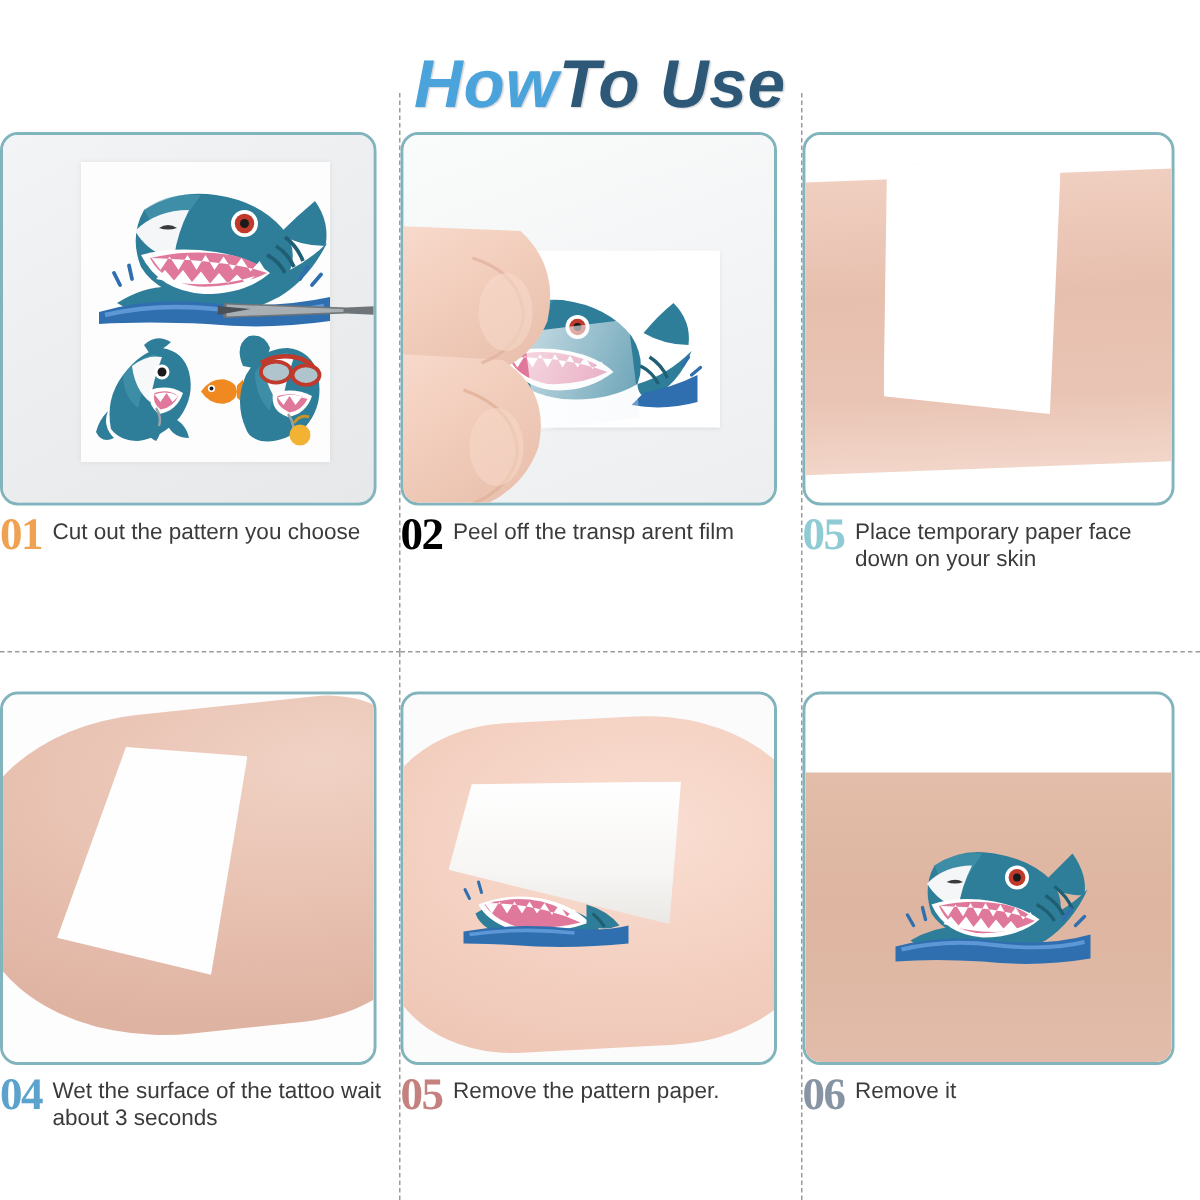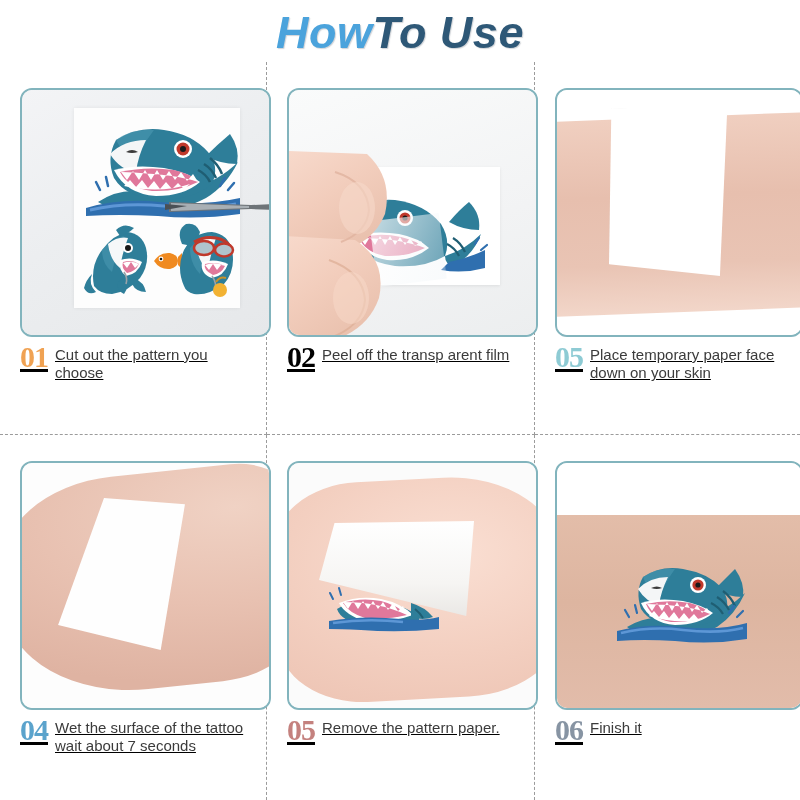--- a/index.html
+++ b/index.html
@@ -10,20 +10,21 @@
     overflow:hidden;
     position:relative;
   }
 
   
   .title-bar{
     height:62px;
     display:flex;align-items:center;justify-content:center;
     padding-top:4px;
     box-sizing:border-box;
+    margin-top:23px;
   }
   .title{
     font-size:45px;
     font-weight:bold;
     font-style:italic;
     letter-spacing:0.5px;
     white-space:nowrap;
     text-shadow:1px 1px 1px rgba(120,130,140,.35);
   }
   .title .w1{color:#4BA3DC;}
@@ -34,22 +35,21 @@
     position:absolute;
     top:62px;left:0;
     width:800px;height:738px;
     display:grid;
     grid-template-columns:267px 268px 265px;
     grid-template-rows:373px 365px;
   }
   .cell{
     position:relative;
     box-sizing:border-box;
-    padding:26px 10px 0 20px;
-    text-decoration:underline;
+    padding:26px 10px 0 0;
   }
   
   .cell.c1,.cell.c2,.cell.c4,.cell.c5{
     border-right:1px dashed #9b9b9b;
   }
   .cell.c1,.cell.c2,.cell.c3{
     border-bottom:1px dashed #9b9b9b;
   }
 
   
@@ -335,21 +335,21 @@
   </div>
 
   <div class="cell c4">
     <div class="photo">
       <div class="fill p4bg"></div>
       <div class="arm4"></div>
       <div class="paper4"></div>
     </div>
     <div class="caption">
       <div class="stepnum" style="color:#5BA3CC">04</div>
-      <div class="steptext">Wet the surface of the tattoo wait about 7 seconds</div>
+      <div class="steptext">Wet the surface of the tattoo wait about 3 seconds</div>
     </div>
   </div>
 
   <div class="cell c5">
     <div class="photo">
       <div class="fill p5bg"></div>
       <div class="arm5"></div>
 
       <svg width="120" height="60" viewBox="0 0 120 60" style="position:absolute;left:34px;top:110px;z-index:2;">
         <path d="M14 36 Q32 24 56 28 Q82 32 96 44 L96 50 Q70 56 40 52 Q18 48 14 36Z" fill="#2E7E99"></path>
@@ -389,17 +389,17 @@
           <circle cx="85" cy="30" r="2.6" fill="#1A1A1A"></circle>
         <path d="M38 33 Q44 30 49 33 Q44 35 38 33Z" fill="#3A3A3A"></path>
         <path d="M98 48 Q106 52 110 59 M104 42 Q112 47 116 55 M110 36 Q118 42 122 51" stroke="#1F5E73" stroke-width="2.2" fill="none"></path>
         <path d="M4 76 Q34 68 68 72 Q106 76 134 68 L134 84 Q98 90 62 86 Q30 84 4 86Z" fill="#2F6FAF"></path>
         <path d="M8 78 Q38 71 70 75 Q106 79 130 73" stroke="#5D97D6" stroke-width="2.6" fill="none"></path>
         <path d="M16 62 l-4 -7 M24 58 l-2 -8 M116 58 l5 -7 M124 62 l6 -6" stroke="#2F6FAF" stroke-width="2.2" stroke-linecap="round" fill="none"></path>
       </svg>
     </div>
     <div class="caption">
       <div class="stepnum" style="color:#8794A3">06</div>
-      <div class="steptext">Finish it</div>
+      <div class="steptext">Remove it</div>
     </div>
   </div>
 
 </div>
 
 </body></html>

